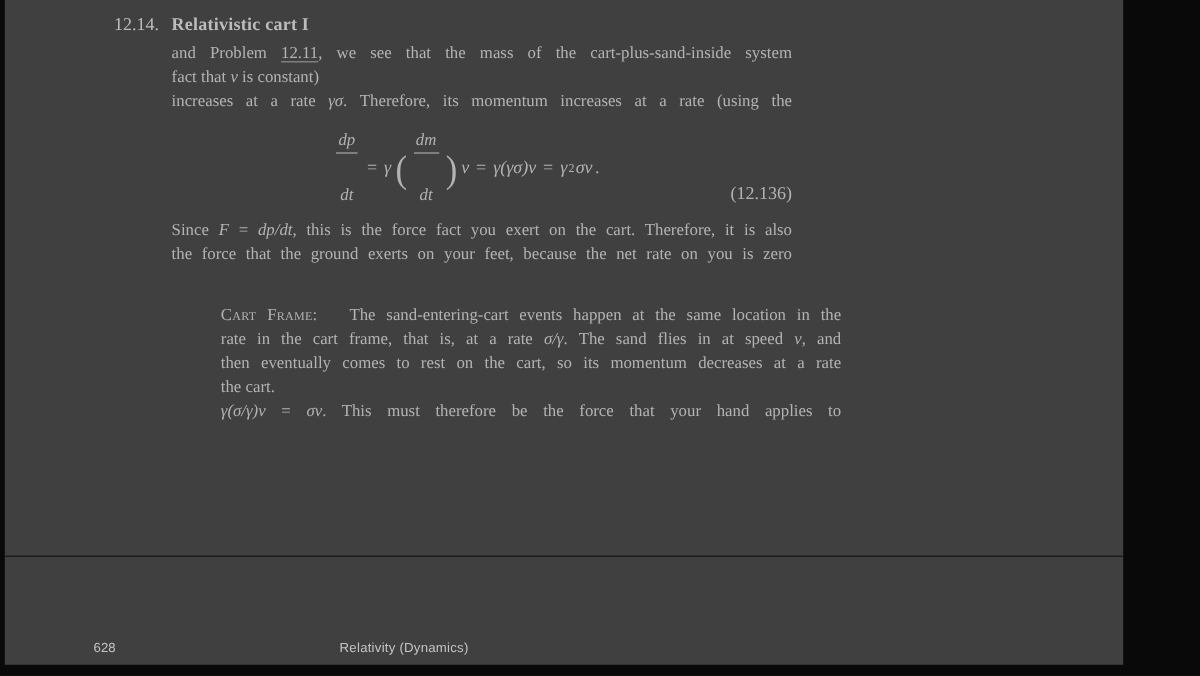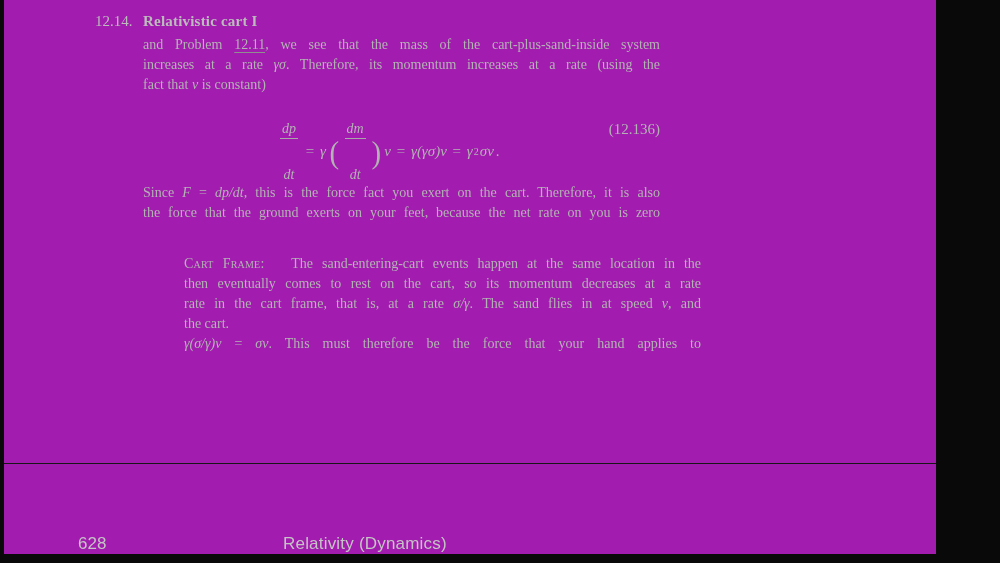--- a/index.html
+++ b/index.html
@@ -1,43 +1,43 @@
 <!DOCTYPE html>
 <html><head>
 <meta charset="utf-8">
 <style>
   html,body{margin:0;padding:0;width:1000px;height:563px;overflow:hidden;}
   body{background:#090909;font-family:"Liberation Serif",serif;}
   .app{position:absolute;left:0;top:0;width:1000px;height:563px;background:#090909;}
-  .page{position:absolute;left:4px;top:0;width:932px;height:554px;background:#a21caf;text-decoration:underline;}
+  .page{position:absolute;left:4px;top:0;width:932px;height:554px;background:#404040;text-decoration:underline;}
   .divider{position:absolute;left:0;top:463px;width:100%;height:1px;background:#161616;}
 
   .heading{position:absolute;left:91px;top:11px;font-size:15px;line-height:20px;color:#bcbcbc;}
   .heading .pnum{display:inline-block;width:48px;font-weight:normal;}
   .heading .ptitle{font-weight:bold;letter-spacing:0.2px;}
 
   .content{position:absolute;left:139px;top:0;width:517px;height:554px;}
   .para{position:absolute;left:0;width:517px;color:#b3b3b3;font-size:14px;line-height:20px;}
   .line{height:20px;text-align:left;}
   .line.just{text-align:justify;text-align-last:justify;}
   .sc{font-variant:small-caps;letter-spacing:0.2px;}
   .it{font-style:italic;}
   .plink{color:#b3b3b3;text-decoration:underline;text-decoration-color:#8f8f8f;text-decoration-thickness:1px;text-underline-offset:2.5px;cursor:pointer;}
 
-  .equation{position:absolute;left:0;top:121px;width:517px;height:50px;display:flex;align-items:flex-start;color:#b3b3b3;font-size:15px;}
+  .equation{position:absolute;left:0;top:121px;width:517px;height:50px;display:flex;align-items:flex-end;color:#b3b3b3;font-size:15px;}
   .eq-math{display:flex;align-items:center;margin-left:134px;}
   .frac{display:inline-flex;flex-direction:column;align-items:center;margin:0 3px;font-size:14px;}
   .frac .num{padding:0 2px 2px;border-bottom:1px solid #a8a8a8;line-height:15px;}
   .frac .den{padding-top:2px;line-height:15px;margin-top:26px;}
   .bigparen{font-size:32px;line-height:32px;margin:0 2px;font-weight:300;transform:scaleX(0.9);display:inline-block;}
   .eq-t{margin:0 1px;white-space:pre;}
   sup.eq-t{font-size:10px;margin:0;}
   .eq-num{margin-left:auto;color:#b3b3b3;}
 
-  .footer{position:absolute;left:0;top:534px;width:932px;height:20px;font-family:"Liberation Sans",sans-serif;font-size:17px;color:#c4c4c4;}
+  .footer{position:absolute;left:0;top:534px;width:932px;height:20px;font-family:"Liberation Sans",sans-serif;font-size:11px;color:#c4c4c4;}
   .footer .pageno{position:absolute;left:74px;top:0;}
   .footer .running{position:absolute;left:279px;top:0;letter-spacing:0.2px;}
 </style>
 </head>
 <body>
 
 <div class="app">
   <div class="page">
 
     <div class="heading">
@@ -66,31 +66,31 @@
             <span class="eq-t"> = </span>
             <span class="eq-t it">γ</span>
             <sup class="eq-t">2</sup>
             <span class="eq-t it">σv</span>
             <span class="eq-t">.</span>
           </span>
         <span class="eq-num">(12.136)</span>
       </div>
     <div class="para" style="top: 35px;">
           <div class="line just"><span>and Problem </span><a class="plink">12.11</a><span>, we see that the mass of the cart-plus-sand-inside system</span></div>
+          <div class="line"><span>fact that </span><span class="it">v</span><span> is constant)</span></div>
           <div class="line just"><span>increases at a rate </span><span class="it">γσ</span><span>. Therefore, its momentum increases at a rate (using the</span></div>
-          <div class="line"><span>fact that </span><span class="it">v</span><span> is constant)</span></div>
         </div>
         <div class="para" style="top: 183px;">
           <div class="line just"><span>Since </span><span class="it">F</span><span> = </span><span class="it">dp/dt</span><span>, this is the force fact you exert on the cart. Therefore, it is also</span></div>
           <div class="line just"><span>the force that the ground exerts on your feet, because the net rate on you is zero</span></div>
         </div>
         <div class="para" style="top: 254px; margin-left: 41px;">
           <div class="line just"><span class="sc">Cart Frame:</span><span>&nbsp;&nbsp; The sand-entering-cart events happen at the same location in the</span></div>
+          <div class="line just"><span>rate in the cart frame, that is, at a rate </span><span class="it">σ/γ</span><span>. The sand flies in at speed </span><span class="it">v</span><span>, and</span></div>
           <div class="line just"><span>then eventually comes to rest on the cart, so its momentum decreases at a rate</span></div>
-          <div class="line just"><span>rate in the cart frame, that is, at a rate </span><span class="it">σ/γ</span><span>. The sand flies in at speed </span><span class="it">v</span><span>, and</span></div>
           <div class="line"><span>the cart.</span></div>
           <div class="line just"><span class="it">γ(σ/γ)v</span><span> = </span><span class="it">σv</span><span>. This must therefore be the force that your hand applies to</span></div>
         </div>
       </div>
 
     <div class="divider"></div>
 
     <div class="footer">
       <span class="pageno">628</span>
       <span class="running">Relativity (Dynamics)</span>

